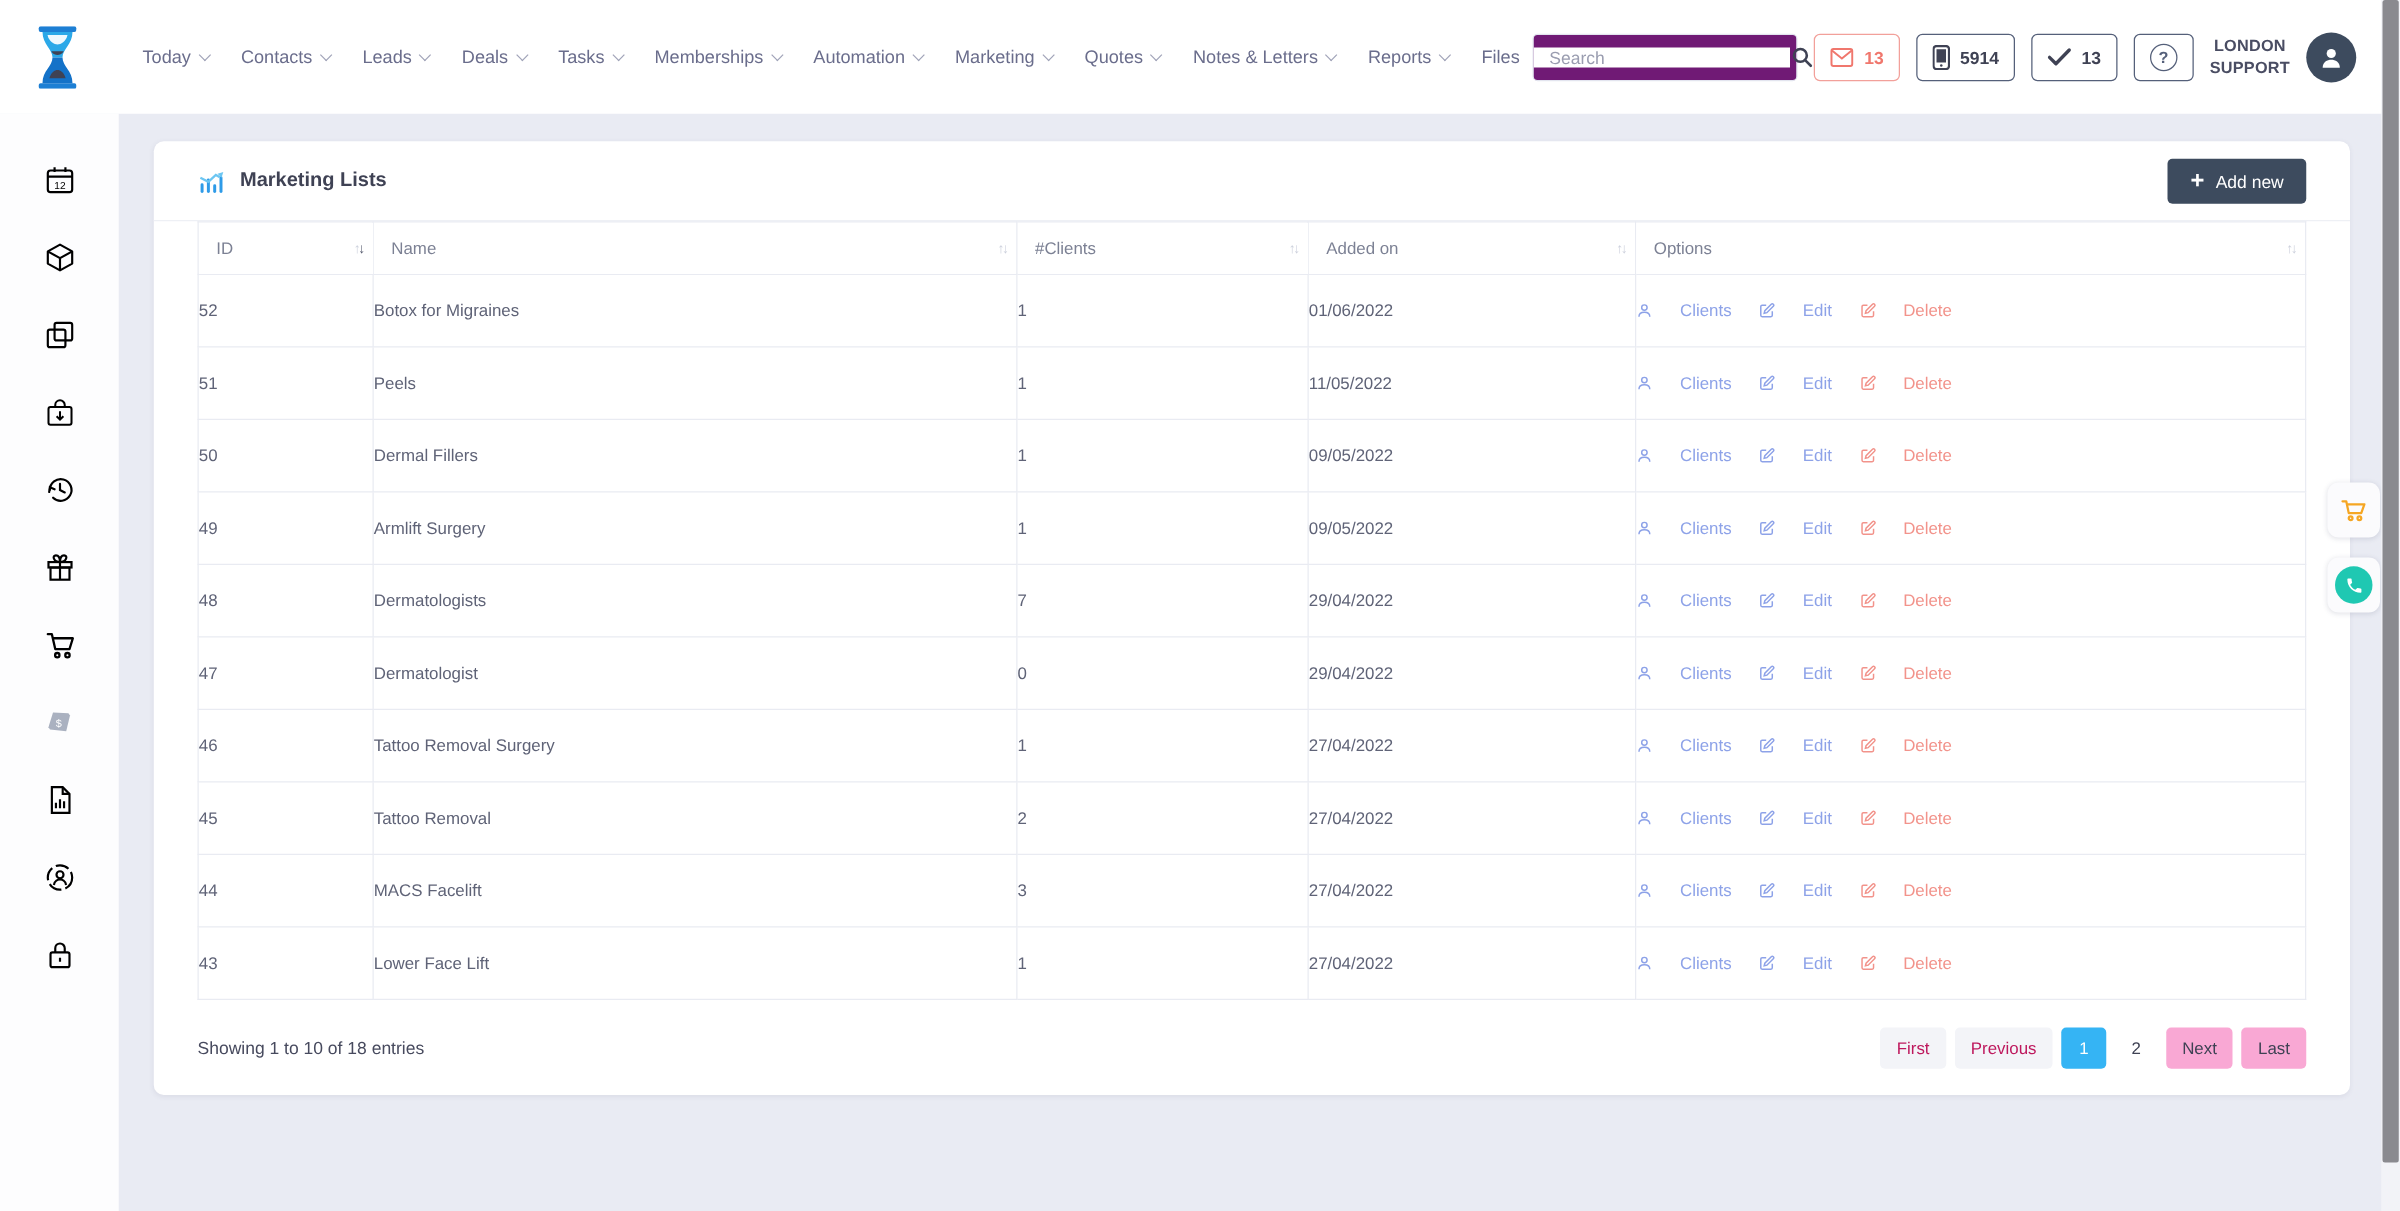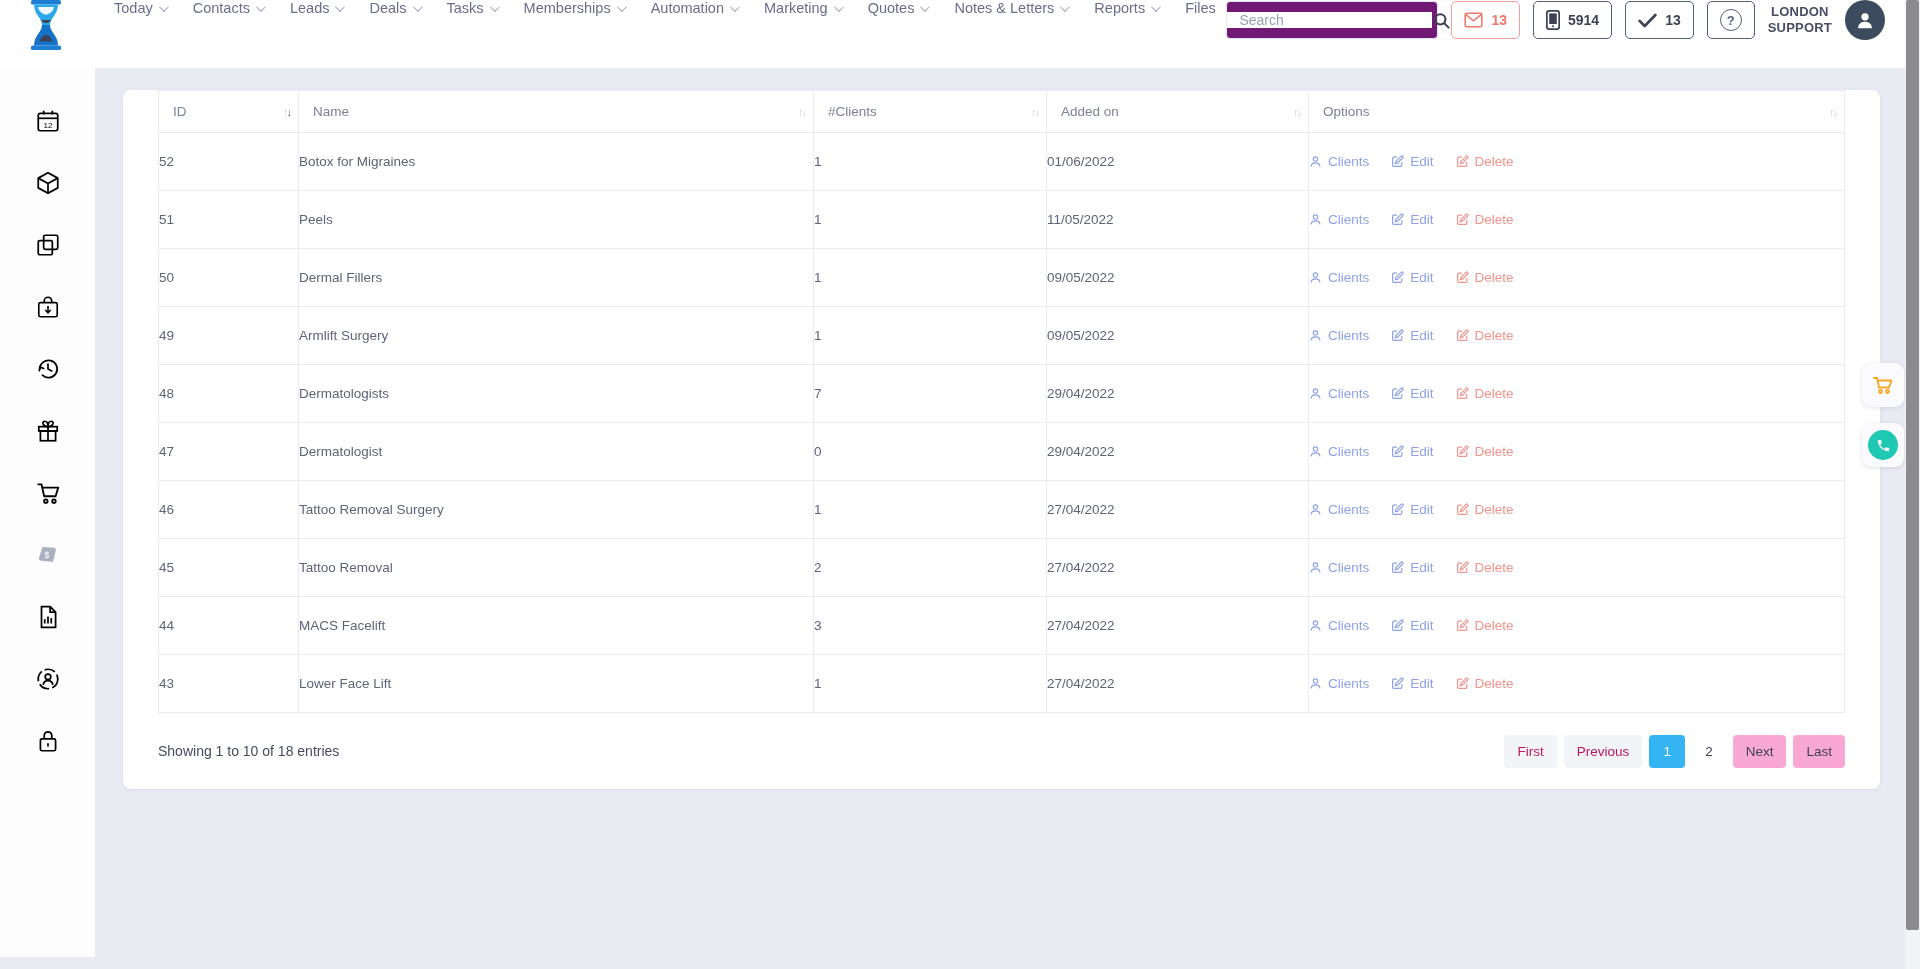--- a/index.html
+++ b/index.html
@@ -1,20 +1,20 @@
 <!DOCTYPE html>
 <html><head>
 <meta charset="utf-8">
 <style>
   * { margin:0; padding:0; box-sizing:border-box; }
   html,body { width:1920px; height:969px; overflow:hidden; }
   body { font-family:"Liberation Sans", sans-serif; background:#e9ebf3; color:#3f4254; }
 
   
-  .navbar { height:68px; background:#ffffff; display:flex; align-items:flex-start; position:relative; z-index:5; }
+  .navbar { height:91px; background:#ffffff; display:flex; align-items:center; position:relative; z-index:5; }
   .logo { margin-left:26px; width:40px; height:50px; flex:0 0 auto; cursor:pointer; }
   .nav-menu { display:flex; align-items:center; margin-left:48px; gap:27px; }
   .nav-item { display:flex; align-items:center; gap:6px; color:#6a6d8c; font-size:14.5px; cursor:pointer; white-space:nowrap; }
   .chev { width:7px; height:7px; border-right:1.6px solid #a0a3b8; border-bottom:1.6px solid #a0a3b8; transform:rotate(45deg) translateY(-2px); display:inline-block; }
   .nav-right { margin-left:auto; display:flex; align-items:center; gap:13px; margin-right:35px; }
   .search-box { width:212px; height:38px; border:1px solid #e3e5ef; border-radius:4px; display:flex; align-items:center; background:#701a75; }
   .search-box input { border:0; outline:0; flex:1; padding:0 12px; font-size:14px; color:#3f4254; font-family:inherit; }
   .search-box input::placeholder { color:#9a9db0; }
   .search-btn { width:40px; height:100%; display:flex; align-items:center; justify-content:center; cursor:pointer; }
   .pill { height:38px; border-radius:5px; display:flex; align-items:center; gap:8px; padding:0 12px; font-size:14px; font-weight:bold; cursor:pointer; background:#fff; }
@@ -47,21 +47,21 @@
   .filter-group input { width:168px; height:36px; border:1px solid #d9dce8; border-radius:4px; outline:0; padding:0 10px; font-family:inherit; font-size:14px; }
 
   
   table { border-collapse:collapse; table-layout:fixed; width:calc(100% - 70px); margin:0 35px; }
   th, td { border:1px solid #e9ebf2; font-weight:normal; text-align:left; }
   th { height:42px; padding:0 14px; font-size:13.5px; color:#7c8194; position:relative; cursor:pointer; background:#fff; }
   td { height:58px; padding:0 0; font-size:13.5px; color:#5f6377; background:#fff; }
   .sort { position:absolute; right:8px; top:50%; transform:translateY(-50%); font-size:11px; letter-spacing:-2px; color:#ccd0dc; }
   .sort .active { color:#565a6e; }
   .opt-cell { display:flex; align-items:center; gap:22px; }
-  .opt-link { display:flex; align-items:center; gap:6px; font-size:13.5px; cursor:pointer; text-decoration:none; }
+  .opt-link { display:flex; align-items:center; gap:22px; font-size:13.5px; cursor:pointer; text-decoration:none; }
   .opt-link.blue { color:#8da2e8; }
   .opt-link.red  { color:#f2938b; }
 
   
   .card-footer { height:76px; display:flex; align-items:center; justify-content:space-between; padding:0 35px; }
   .summary { font-size:14px; color:#474a5e; }
   .pager { display:flex; align-items:center; gap:7px; }
   .pg-btn { height:33px; min-width:44px; padding:0 13px; border:0; border-radius:4px; font-size:13.5px; font-family:inherit; display:flex; align-items:center; justify-content:center; cursor:pointer; background:#f9a8d4; color:#3f4254; }
   .pg-btn.disabled { background:#f3f4f8; color:#be185d; cursor:default; }
   .pg-page { background:transparent; min-width:30px; }
@@ -290,20 +290,37 @@
         <rect x="5" y="10" width="14" height="11" rx="1.5"></rect>
           <path d="M8.5 10 V7 a3.5 3.5 0 0 1 7 0 v3"></path>
         <line x1="12" y1="14" x2="12" y2="17"></line>
       </svg>
     </div>
   </aside>
 
   <main class="main">
     <div class="card">
 
+      <div class="card-header">
+        <svg width="22" height="22" viewBox="0 0 24 24">
+          <g stroke="#2e9be8" stroke-width="2.6" fill="none" stroke-linecap="round">
+            <line x1="4" y1="21" x2="4" y2="15"></line>
+              <line x1="9.5" y1="21" x2="9.5" y2="11"></line>
+            <line x1="15" y1="21" x2="15" y2="16"></line>
+              <line x1="20.5" y1="21" x2="20.5" y2="9"></line>
+          </g>
+          <path d="M2.5 9 l7 3.5 l6.5 -6 l3.5 2" stroke="#6cc6f2" stroke-width="2" fill="none"></path>
+          <path d="M17.5 5.5 l5 -1.5 l-1.5 5 z" fill="#6cc6f2"></path>
+        </svg>
+        <h1 class="card-title">Marketing Lists</h1>
+        <button class="add-btn">
+          <span class="plus">+</span>
+          <span>Add new</span>
+        </button>
+      </div>
 
 
       <table>
         <colgroup>
             <col style="width:140px">
             <col style="width:515px">
             <col style="width:233px">
             <col style="width:262px">
             <col>
           </colgroup>

